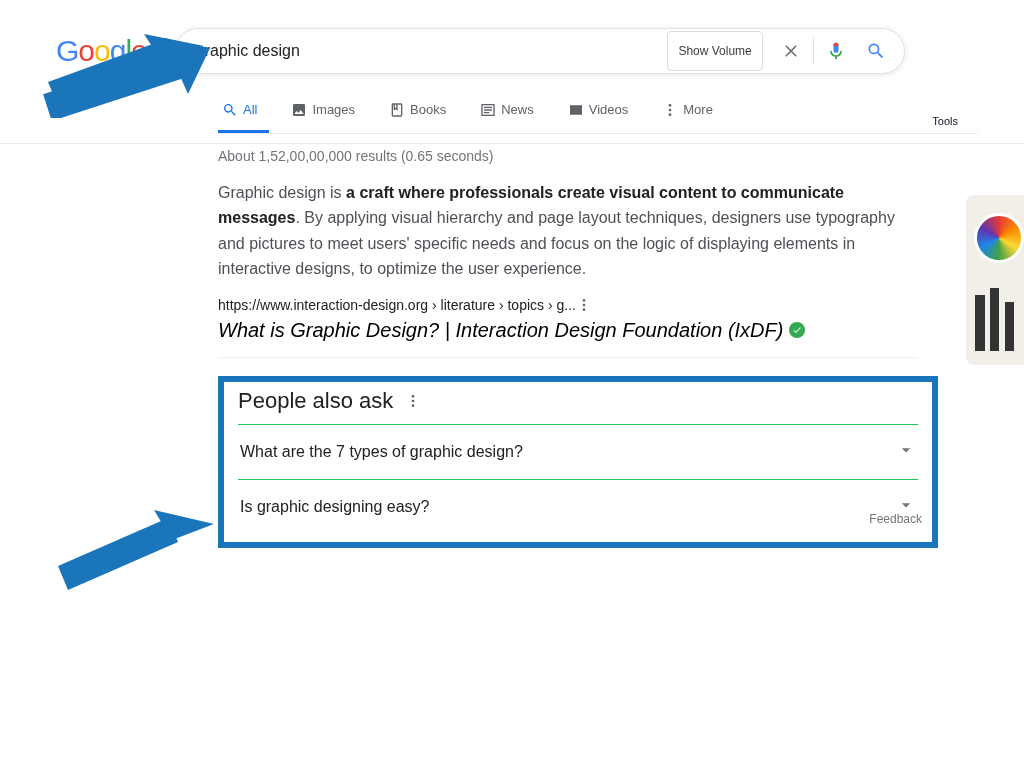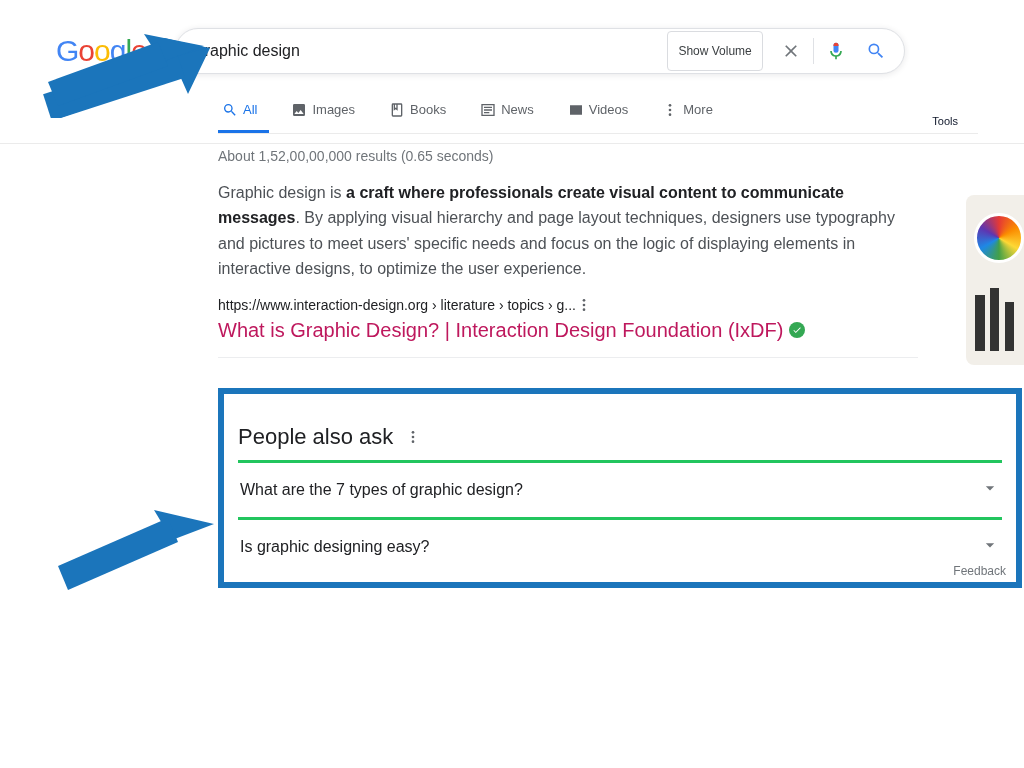--- a/index.html
+++ b/index.html
@@ -139,62 +139,62 @@
   .cite-text { color:#202124; }
   .result-title {
     font-size: 20px;
     color:#1a0dab;
     line-height:1.3;
     display:flex;
     align-items:center;
     gap:6px;
     margin-bottom: 14px;
   }
-  .result-title a { color:#be185d; text-decoration:none; }
+  .result-title a { color:#000000; text-decoration:none;font-style:italic; }
   .verified {
     width:16px;height:16px;
     background:#34a853;
     border-radius:50%;
     display:inline-flex;
     align-items:center;justify-content:center;
   }
   .divider {
     border:none;
     border-top:1px solid #ecedef;
     margin: 14px 0 18px;
   }
   .paa-box {
     border: 6px solid #1b75bb;
-    padding: 30px 14px 8px;
-    margin-top: 30px;
-    width: 804px;
+    padding: 6px 14px 8px;
+    margin-top: 18px;
+    width: 720px;
     position:relative;
   }
   .paa-title {
     font-size: 22px;
     color:#202124;
     display:flex;
     align-items:center;
     gap:12px;
     padding-bottom:10px;
   }
   .paa-q {
-    border-top:3px solid #22c55e;
+    border-top:1px solid #22c55e;
     padding: 15px 2px;
     display:flex;
     align-items:center;
     justify-content:space-between;
     font-size:16px;
     color:#202124;
     cursor:pointer;
   }
   .chev { color:#70757a; }
   .feedback {
     position:absolute;
-    right:10px; bottom:4px;
+    right:10px; bottom:16px;
     font-size:12px;
     color:#70757a;
   }
   .thumb {
     position:absolute;
     right:0; top:195px;
     width:58px; height:170px;
     background: #f2efe9;
     border-radius: 8px 0 0 8px;
     overflow:hidden;

